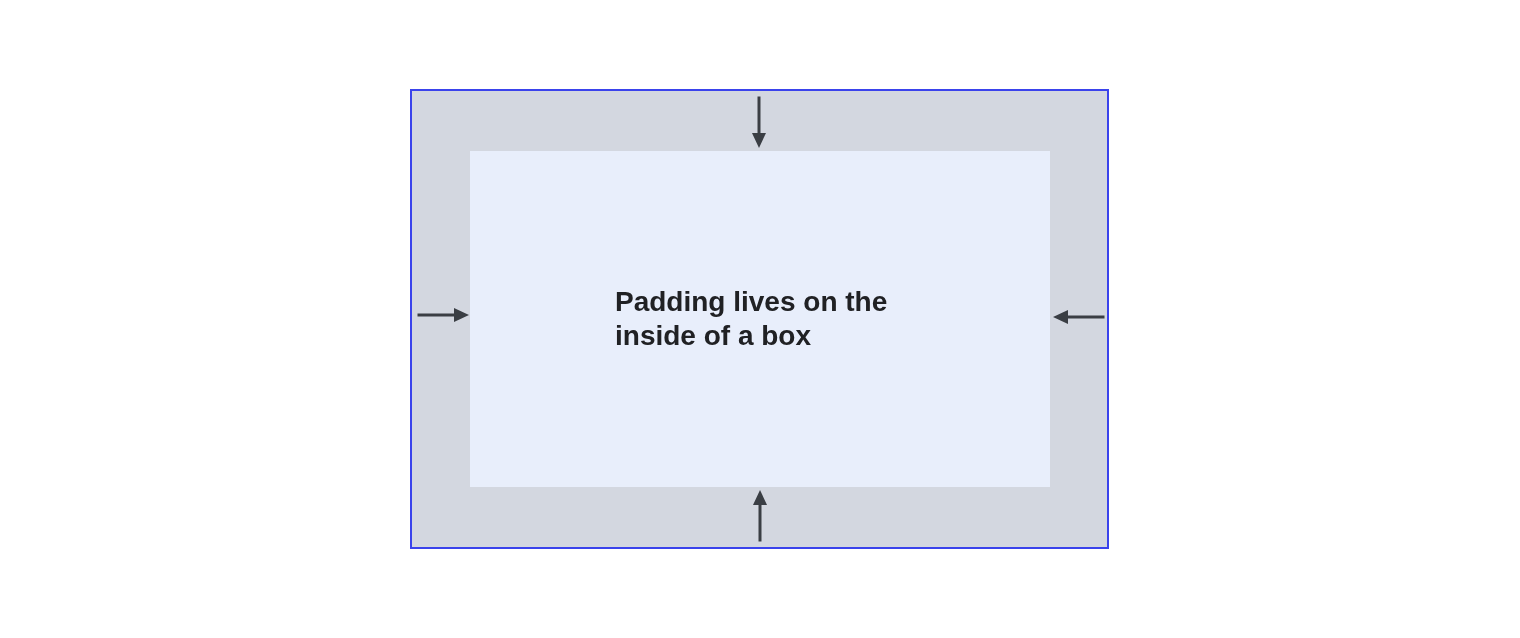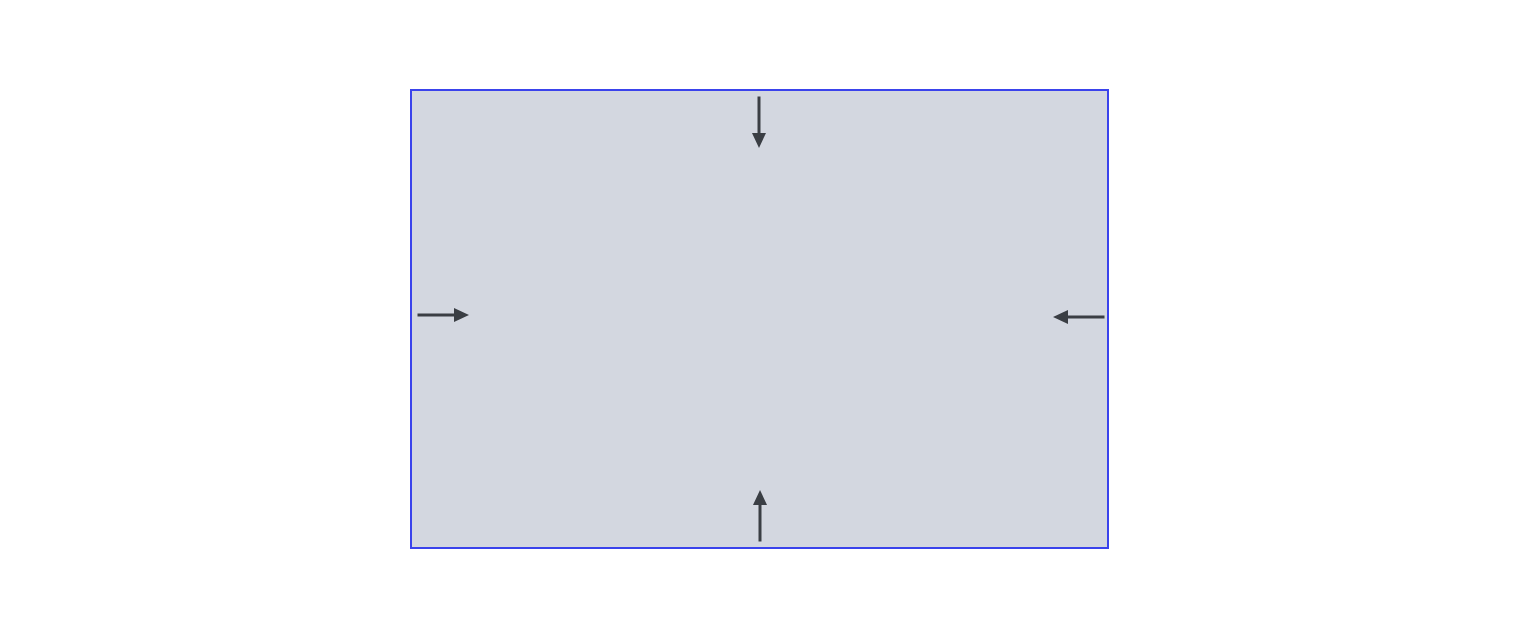--- a/index.html
+++ b/index.html
@@ -79,15 +79,18 @@
     <svg class="arrow arrow-left" viewBox="0 0 53 16" xmlns="http://www.w3.org/2000/svg">
       <line x1="1.5" y1="8" x2="40" y2="8"></line>
       <polygon points="38,1 38,15 53,8"></polygon>
     </svg>
 
     <svg class="arrow arrow-right" viewBox="0 0 53 16" xmlns="http://www.w3.org/2000/svg">
       <line x1="51.5" y1="8" x2="13" y2="8"></line>
       <polygon points="15,1 15,15 0,8"></polygon>
     </svg>
 
+    <div class="inner-box">
+      <p class="caption">Padding lives on the inside of a box</p>
+    </div>
 
   </div>
 </div>
 
 </body></html>

